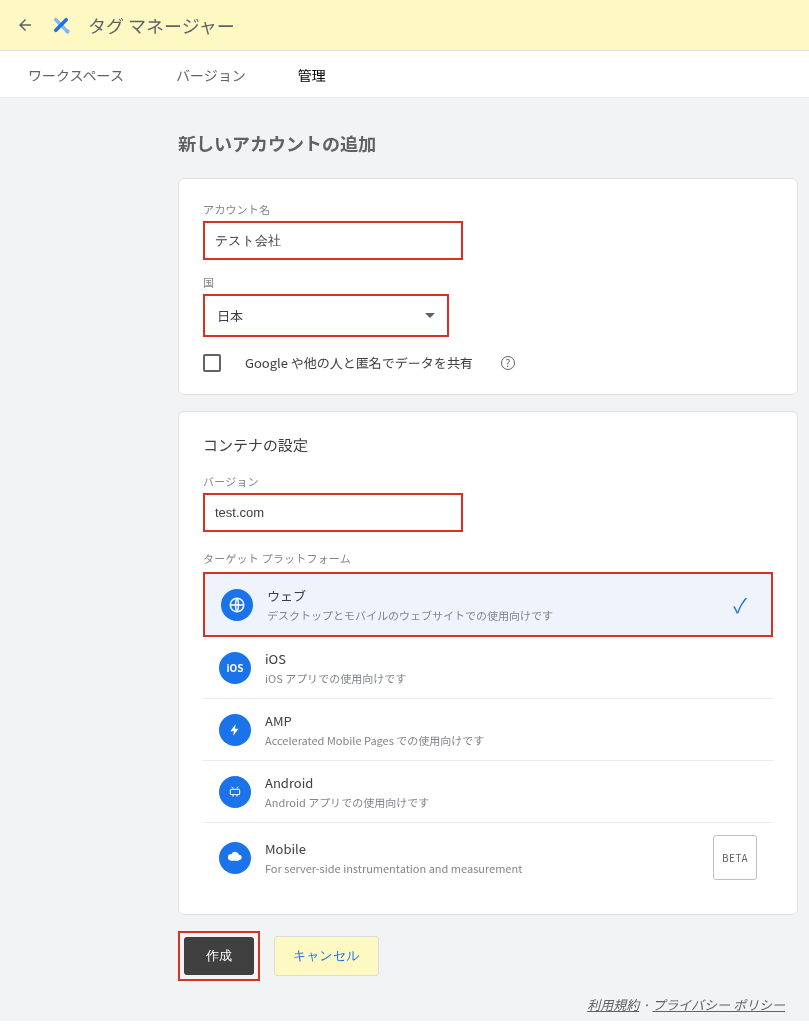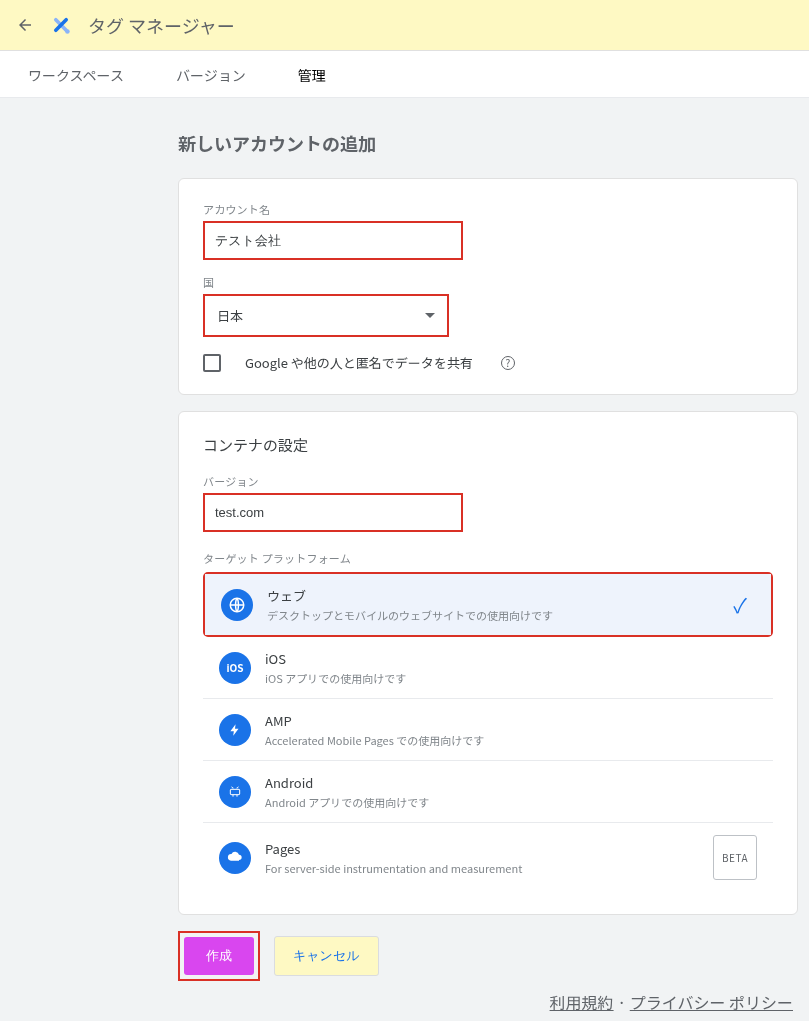--- a/index.html
+++ b/index.html
@@ -120,21 +120,21 @@
     font-size: 10px;
     color: #5f6368;
     margin-left: 4px;
     cursor: pointer;
   }
 
   
   .platform-list { margin-top: 6px; }
   .platform-wrap-hl {
     border: 2px solid #d93025;
-    border-radius: 5px;
+    border-radius: 0;
   }
   .platform-item {
     display: flex;
     align-items: center;
     gap: 14px;
     padding: 12px 16px;
     border-bottom: 1px solid #e8eaed;
     cursor: pointer;
     position: relative;
     background: #fff;
@@ -172,21 +172,21 @@
 
   
   .actions {
     display: flex;
     gap: 14px;
     margin: 6px 0 0 178px;
     align-items: center;
   }
   .btn-primary-wrap { border: 2px solid #d93025; padding: 4px; }
   .btn-primary {
-    background: #d946ef;
+    background: #404040;
     color: #fff;
     border: none;
     padding: 10px 22px;
     font-size: 13px;
     border-radius: 3px;
     cursor: pointer;
   }
   .btn-secondary {
     background: #fef9c3;
     color: #1a73e8;
@@ -194,23 +194,24 @@
     padding: 10px 18px;
     font-size: 13px;
     border-radius: 3px;
     cursor: pointer;
   }
 
   
   .footer {
     position: absolute;
     bottom: 10px;
-    right: 16px;
-    font-size: 16px;
+    right: 24px;
+    font-size: 13px;
     color: #5f6368;
+    font-style: italic;
   }
   .footer a { color: #5f6368; }
 </style>
 </head>
 <body>
 
 <div class="topbar">
   <svg class="back-arrow" viewBox="0 0 24 24">
       <path d="M20 11H7.8l5.6-5.6L12 4l-8 8 8 8 1.4-1.4L7.8 13H20z" fill="currentColor"></path>
     </svg>
@@ -320,21 +321,21 @@
         </div>
       </div>
 
       <div class="platform-item">
         <div class="plat-icon plat-server">
           <svg width="16" height="16" viewBox="0 0 24 24" fill="#fff">
               <path d="M18 15a4 4 0 000-8 6 6 0 00-11.3-1A5 5 0 006 16h12z"></path>
             </svg>
         </div>
         <div class="plat-text">
-          <div class="plat-name">Pages</div>
+          <div class="plat-name">Mobile</div>
           <div class="plat-desc">For server-side instrumentation and measurement</div>
         </div>
         <span class="beta-badge">BETA</span>
       </div>
     </div>
   </div>
 
   <div class="actions">
     <div class="btn-primary-wrap">
       <button class="btn-primary">作成</button>

